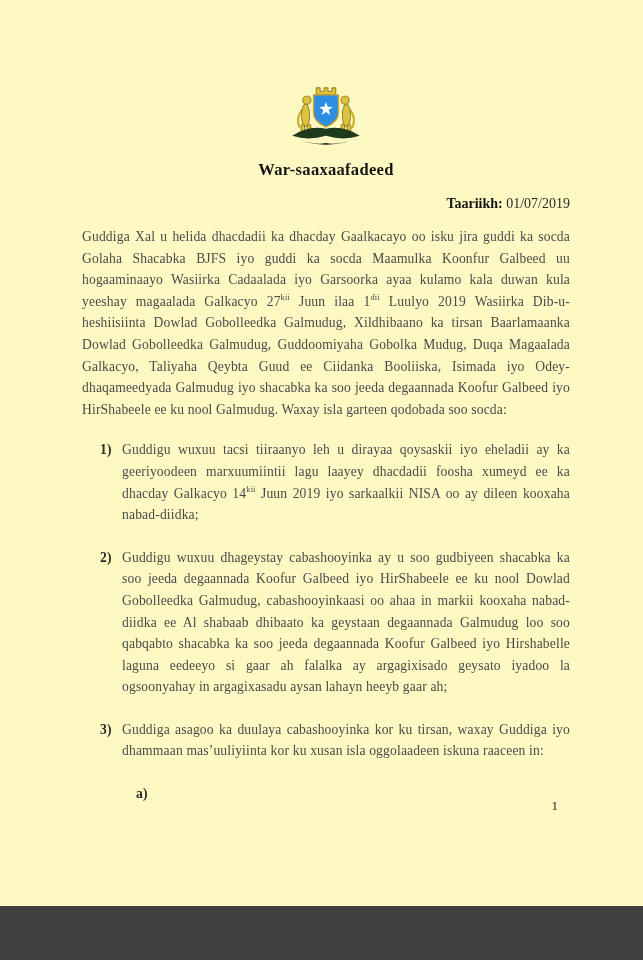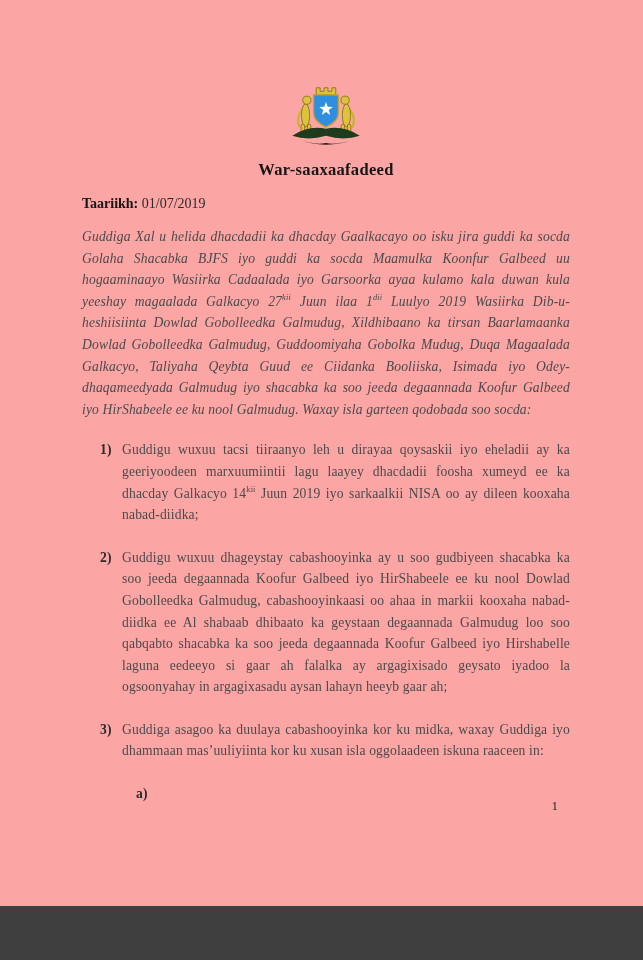--- a/index.html
+++ b/index.html
@@ -7,51 +7,52 @@
     width: 643px;
     height: 960px;
     background: #3F3F3F;
     font-family: "Liberation Serif", "DejaVu Serif", serif;
     overflow: hidden;
   }
   .page {
     position: relative;
     width: 643px;
     height: 906px;
-    background: #fca5a5;
+    background: #fef9c3;
     box-sizing: border-box;
     padding: 0 73px 0 82px;
     color: #4A4A4A;
   }
   .emblem-wrap {
     padding-top: 86px;
     text-align: center;
     line-height: 0;
   }
   .doc-title {
     margin: 10px 0 0 0;
     text-align: center;
     font-size: 16.5px;
     font-weight: bold;
     color: #151515;
     letter-spacing: 0.3px;
   }
   .date-line {
     margin-top: 16px;
+    text-align: right;
     font-size: 14px;
     color: #2A2A2A;
   }
   .date-line .lbl { font-weight: bold; color: #151515; }
   .body-text {
     font-size: 13.6px;
     line-height: 21.6px;
     text-align: justify;
     letter-spacing: 0.15px;
   }
-  .intro { margin: 14px 0 0 0; font-style: italic; }
+  .intro { margin: 14px 0 0 0; }
   .list { margin-top: 19px; }
   .li {
     display: flex;
     margin-bottom: 21px;
   }
   .li .marker {
     flex: 0 0 22px;
     margin-left: 18px;
     font-weight: bold;
     color: #2A2A2A;
@@ -127,21 +128,21 @@
       <div class="li-text"><span>Guddigu wuxuu tacsi tiiraanyo leh u dirayaa qoysaskii iyo eheladii ay ka geeriyoodeen marxuumiintii lagu laayey dhacdadii foosha xumeyd ee ka dhacday Galkacyo 14</span><sup>kii</sup><span> Juun 2019 iyo sarkaalkii NISA oo ay dileen kooxaha nabad-diidka;</span></div>
     </div>
 
     <div class="li body-text">
       <span class="marker">2)</span>
       <div class="li-text"><span>Guddigu wuxuu dhageystay cabashooyinka ay u soo gudbiyeen shacabka ka soo jeeda degaannada Koofur Galbeed iyo HirShabeele ee ku nool Dowlad Gobolleedka Galmudug, cabashooyinkaasi oo ahaa in markii kooxaha nabad-diidka ee Al shabaab dhibaato ka geystaan degaannada Galmudug loo soo qabqabto shacabka ka soo jeeda degaannada Koofur Galbeed iyo Hirshabelle laguna eedeeyo si gaar ah falalka ay argagixisado geysato iyadoo la ogsoonyahay in argagixasadu aysan lahayn heeyb gaar ah;</span></div>
     </div>
 
     <div class="li body-text">
       <span class="marker">3)</span>
-      <div class="li-text"><span>Guddiga asagoo ka duulaya cabashooyinka kor ku midka, waxay Guddiga iyo dhammaan mas’uuliyiinta kor ku xusan isla oggolaadeen iskuna raaceen in:</span></div>
+      <div class="li-text"><span>Guddiga asagoo ka duulaya cabashooyinka kor ku tirsan, waxay Guddiga iyo dhammaan mas’uuliyiinta kor ku xusan isla oggolaadeen iskuna raaceen in:</span></div>
     </div>
 
     <div class="li sub body-text">
       <span class="marker">a)</span>
     </div>
 
   </div>
 
   <div class="page-number">1</div>
 

